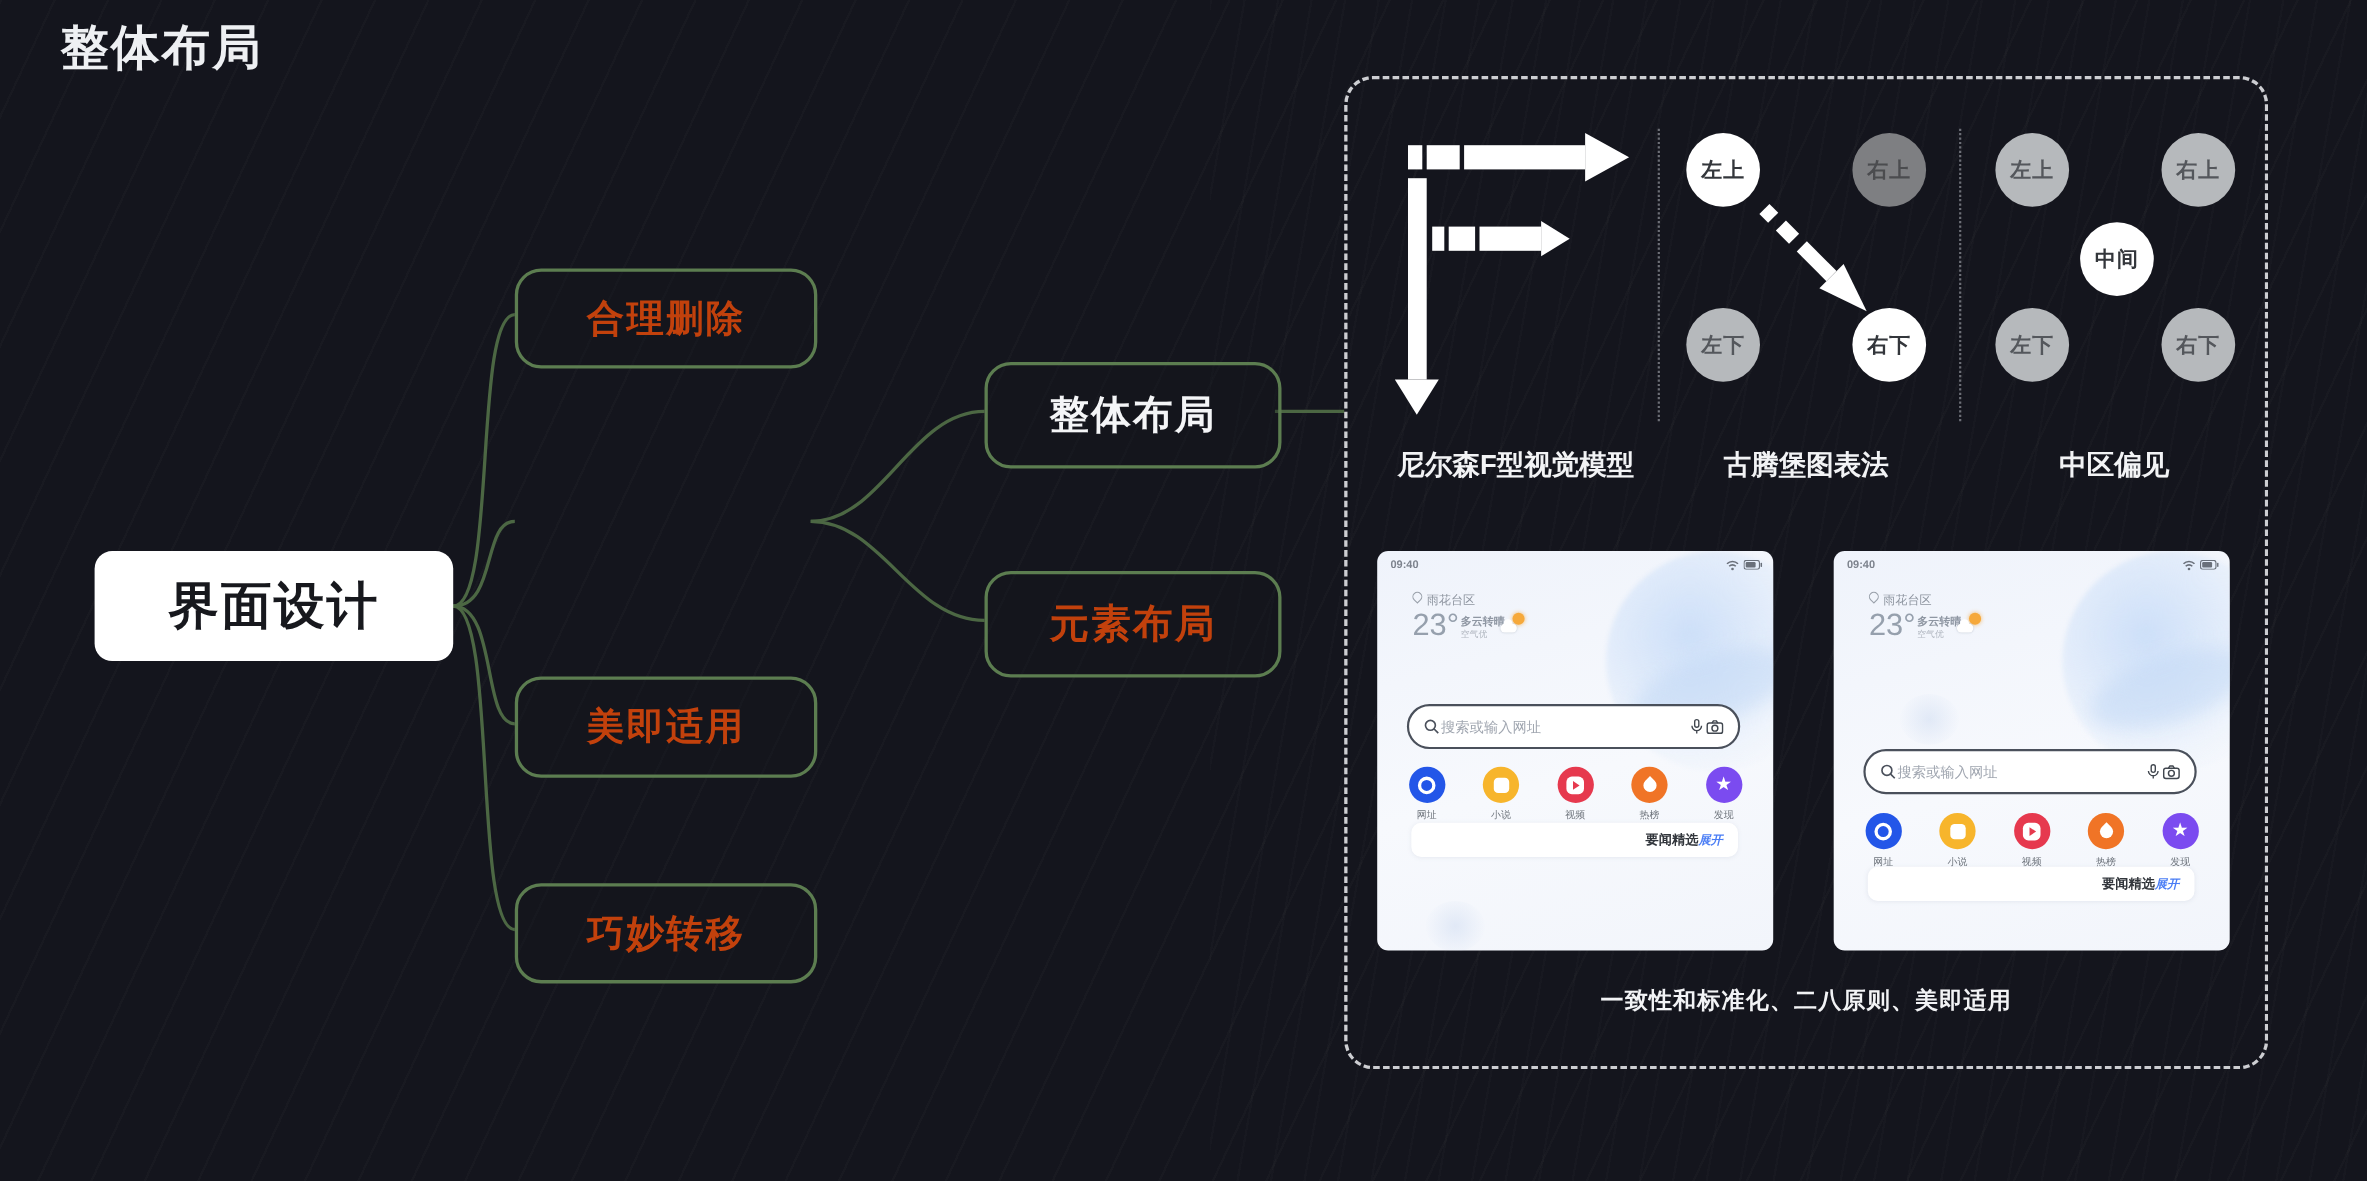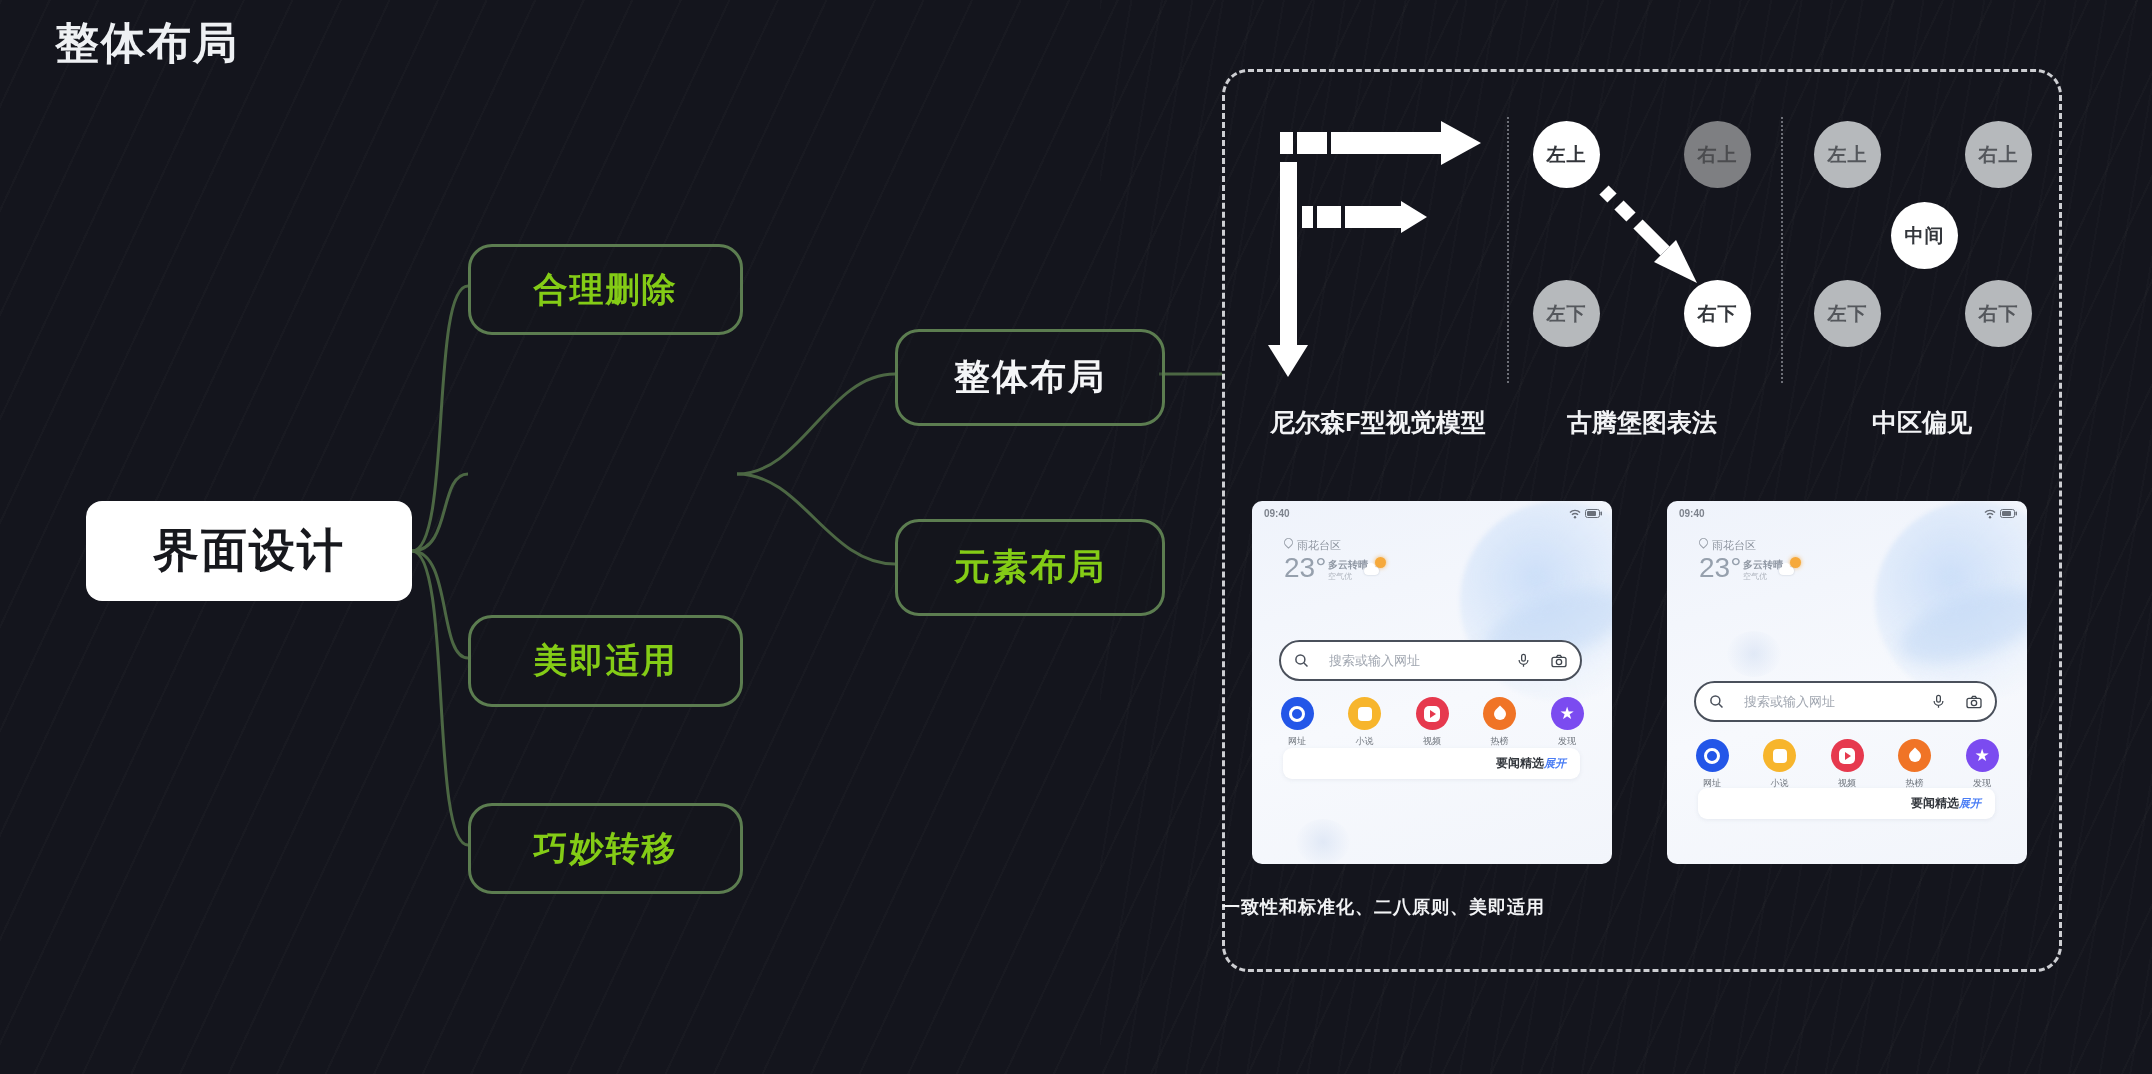--- a/index.html
+++ b/index.html
@@ -13,21 +13,21 @@
   .slide-title{position:absolute;left:55px;top:14px;font-size:44px;font-weight:800;
         color:#eef0f3;letter-spacing:2px;}
 
   
   svg.overlay{position:absolute;left:0;top:0;pointer-events:none;}
   .root-node{position:absolute;left:86px;top:501px;width:326px;height:100px;background:#ffffff;
         border-radius:16px;display:flex;align-items:center;justify-content:center;
         font-size:46px;font-weight:800;color:#17181d;letter-spacing:2px;cursor:pointer;}
   .mnode{position:absolute;border:3px solid #5c7d50;border-radius:24px;background:rgba(20,22,29,0.35);
         display:flex;align-items:center;justify-content:center;font-weight:700;letter-spacing:2px;cursor:pointer;}
-  .mnode.muted{color:#84cc16;}
+  .mnode.muted{color:#c2410c;}
   .mnode.active{color:#f4f5f7;}
   .n-l1{left:468px;width:269px;font-size:34px;}
   .n-l2{left:895px;width:264px;font-size:36px;}
 
   
   .panel{position:absolute;left:1222px;top:69px;width:840px;height:903px;
         border:3px dashed #cdced2;border-radius:26px;box-sizing:border-box;}
   .vdots{position:absolute;top:117px;height:266px;width:0;border-left:2px dotted rgba(198,202,210,0.5);}
 
   
@@ -58,21 +58,21 @@
   .p-temp{position:absolute;left:32px;top:51px;font-size:28px;font-weight:300;color:#96a0ad;}
   .p-weather{position:absolute;left:76px;top:57px;font-size:10px;color:#8f97a3;font-weight:700;}
   .p-air{position:absolute;left:76px;top:70px;font-size:8px;color:#b0b6bf;}
   .p-wicon{position:absolute;left:112px;top:56px;width:24px;height:18px;}
   .sun{position:absolute;right:2px;top:0;width:11px;height:11px;border-radius:50%;background:#f6a93b;
         box-shadow:0 0 4px rgba(246,169,59,0.8);}
   .cloud{position:absolute;left:0;bottom:0;width:15px;height:8px;border-radius:8px;background:#ffffff;
         box-shadow:0 0 2px rgba(150,160,175,0.6);}
   .cloud:before{content:"";position:absolute;left:3px;top:-4px;width:8px;height:8px;border-radius:50%;background:#ffffff;}
   .p-search{position:absolute;left:27px;width:303px;height:41px;box-sizing:border-box;border:2px solid #4a505b;
-        border-radius:22px;background:#ffffff;display:flex;align-items:center;padding:0 13px;gap:20px;}
+        border-radius:22px;background:#ffffff;display:flex;align-items:center;padding:0 13px;gap:1px;}
   .p-search .ph{flex:1;font-size:13px;color:#a0a6b0;}
   .p-shortcuts{position:absolute;left:25px;right:25px;display:flex;justify-content:space-between;}
   .sc{width:40px;display:flex;flex-direction:column;align-items:center;}
   .sc-circle{width:33px;height:33px;border-radius:50%;display:flex;align-items:center;justify-content:center;position:relative;}
   .sc-label{margin-top:5px;font-size:9px;color:#6e747c;}
   .c-blue{background:#2356e8;} .c-amber{background:#f7b52c;} .c-red{background:#e6394e;}
   .c-orange{background:#f07426;} .c-purple{background:#7b4bf0;}
   .g-globe{width:16px;height:16px;border:3px solid #fff;border-radius:50%;box-sizing:border-box;}
   .g-book{width:14px;height:14px;background:#fff;border-radius:4px;}
   .g-play{width:16px;height:16px;background:#fff;border-radius:5px;display:flex;align-items:center;justify-content:center;}
@@ -80,22 +80,22 @@
         border-left:6px solid #e6394e;margin-left:2px;}
   .g-drop{width:12px;height:12px;background:#fff;border-radius:0 50% 50% 50%;transform:rotate(45deg);}
   .g-star{color:#fff;font-size:17px;line-height:17px;font-family:"DejaVu Sans",sans-serif;}
   .p-news{position:absolute;left:31px;right:32px;height:31px;background:#ffffff;border-radius:9px;
         display:flex;align-items:center;justify-content:flex-end;padding:0 14px;box-sizing:border-box;
         box-shadow:0 1px 4px rgba(120,135,160,0.12);}
   .p-news .t{font-size:12px;font-weight:700;color:#32363c;}
   .p-news .a{font-size:11px;color:#4a7df5;font-weight:700;font-style:italic;}
   .p-mark{position:absolute;width:54px;height:46px;border-radius:50%;opacity:0.45;
         background:radial-gradient(circle at 50% 50%, rgba(196,212,238,0.9), rgba(220,230,246,0.2) 70%, transparent 80%);}
-  .panel-footer{position:absolute;left:1222px;width:840px;top:895px;text-align:left;
-        font-size:18px;font-weight:700;color:#f2f3f5;letter-spacing:1px;}
+  .panel-footer{position:absolute;left:1222px;width:840px;top:895px;text-align:center;
+        font-size:21px;font-weight:700;color:#f2f3f5;letter-spacing:1px;}
   .icon-svg{flex:0 0 auto;}
 </style>
 </head>
 <body>
 
 <div class="page">
   <div class="texture"></div>
   <div class="texture2"></div>
 
   <div class="slide-title">整体布局</div>

